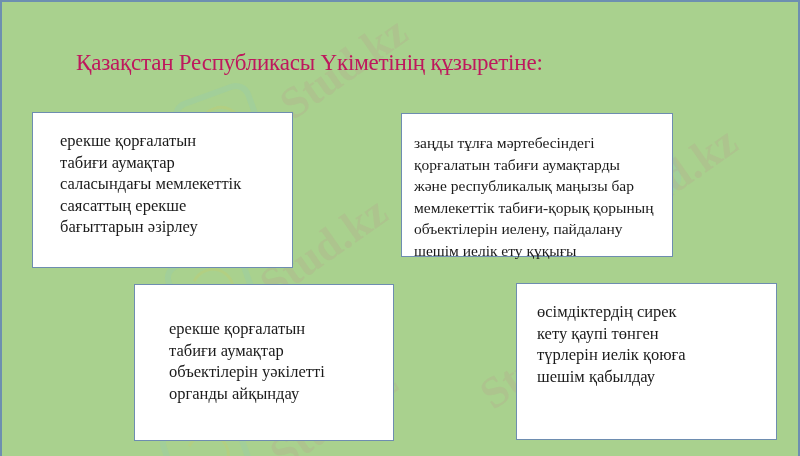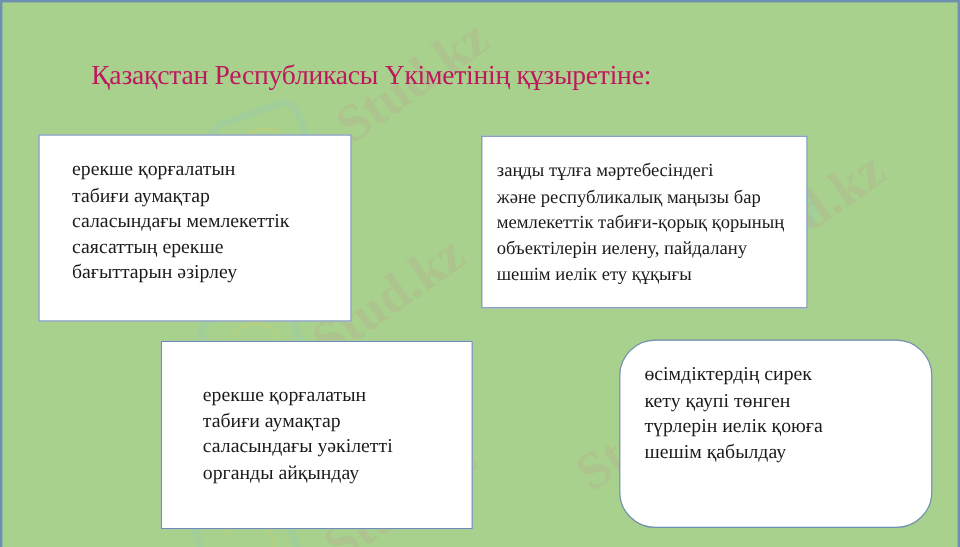--- a/index.html
+++ b/index.html
@@ -29,21 +29,21 @@
     border: 1.5px solid #6e8db0;
     box-sizing: border-box;
     color: #1a1a1a;
     font-size: 16.5px;
     line-height: 21.5px;
   }
   .box .line { display: block; white-space: nowrap; }
   #box1 { left: 30px; top: 110px; width: 261px; height: 156px; padding: 17px 0 0 27px; }
   #box2 { left: 399px; top: 111px; width: 272px; height: 144px; padding: 18px 0 0 12px; font-size: 15.5px; line-height: 21.6px; }
   #box3 { left: 132px; top: 282px; width: 260px; height: 157px; padding: 33px 0 0 34px; }
-  #box4 { left: 514px; top: 281px; width: 261px; height: 157px; padding: 17px 0 0 20px; border-radius: 30px; }
+  #box4 { left: 514px; top: 281px; width: 261px; height: 157px; padding: 17px 0 0 20px; }
 
   .wm {
     position: absolute;
     font-family: "Liberation Serif", serif;
     font-weight: bold;
     color: rgba(200, 120, 140, 0.14);
     font-size: 44px;
     transform: rotate(-35deg);
     white-space: nowrap;
     pointer-events: none;
@@ -85,30 +85,31 @@
   <div class="box" id="box1">
     <span class="line"> ерекше қорғалатын</span>
     <span class="line">табиғи аумақтар</span>
     <span class="line">саласындағы мемлекеттік</span>
     <span class="line">саясаттың ерекше</span>
     <span class="line">бағыттарын әзірлеу</span>
   </div>
 
   <div class="box" id="box2">
     <span class="line"> заңды тұлға мәртебесіндегі</span>
+    <span class="line">қорғалатын табиғи аумақтарды</span>
     <span class="line">және республикалық маңызы бар</span>
     <span class="line">мемлекеттік табиғи-қорық қорының</span>
     <span class="line">объектілерін иелену, пайдалану</span>
     <span class="line">шешім иелік ету құқығы</span>
   </div>
 
   <div class="box" id="box3">
     <span class="line"> ерекше қорғалатын</span>
     <span class="line">табиғи аумақтар</span>
-    <span class="line">саласындағы уәкілетті</span>
+    <span class="line">объектілерін уәкілетті</span>
     <span class="line">органды айқындау</span>
   </div>
 
   <div class="box" id="box4">
     <span class="line">өсімдіктердің сирек</span>
     <span class="line">кету қаупі төнген</span>
     <span class="line">түрлерін иелік қоюға</span>
     <span class="line">шешім қабылдау</span>
   </div>
 

